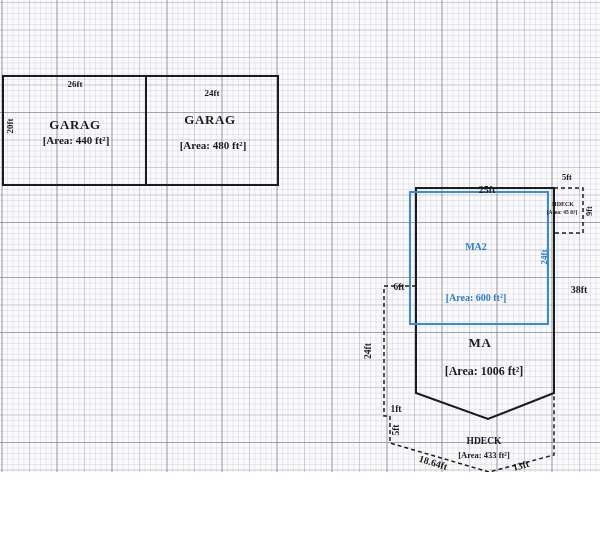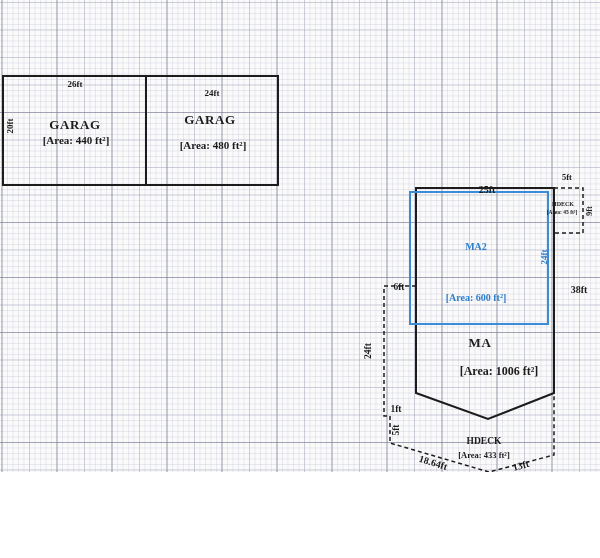--- a/index.html
+++ b/index.html
@@ -68,21 +68,21 @@
   <div class="lbl f13" style="left:75px;top:124px;">GARAG</div>
   <div class="lbl f11" style="left:76px;top:140px;">[Area: 440 ft²]</div>
 
   <div class="lbl f9" style="left:212px;top:93px;">24ft</div>
   <div class="lbl f13" style="left:210px;top:119px;">GARAG</div>
   <div class="lbl f11" style="left:213px;top:145px;">[Area: 480 ft²]</div>
 
   <div class="lbl f10" style="left:487px;top:190px;">25ft</div>
   <div class="lbl f10" style="left:572px;top:290px;margin-left:7px;">38ft</div>
   <div class="lbl f13" style="left:480px;top:342px;">MA</div>
-  <div class="lbl f12" style="left:484px;top:371px;margin-left:15px;">[Area: 1006 ft²]</div>
+  <div class="lbl f12" style="left:484px;top:371px;">[Area: 1006 ft²]</div>
 
   <div class="lbl f10 blue" style="left:476px;top:247px;">MA2</div>
   <div class="lbl f10 blue" style="left:476px;top:258px;margin-top:40px;">[Area: 600 ft²]</div>
   <div class="lbl f9 rot blue" style="left:544px;top:257px;">24ft</div>
 
   <div class="lbl f85" style="left:567px;top:177px;">5ft</div>
   <div class="lbl f85 rot" style="left:589px;top:211px;">9ft</div>
   <div class="lbl f6" style="left:563px;top:204px;">HDECK</div>
   <div class="lbl f55" style="left:562px;top:213px;">[Area: 45 ft²]</div>
 

